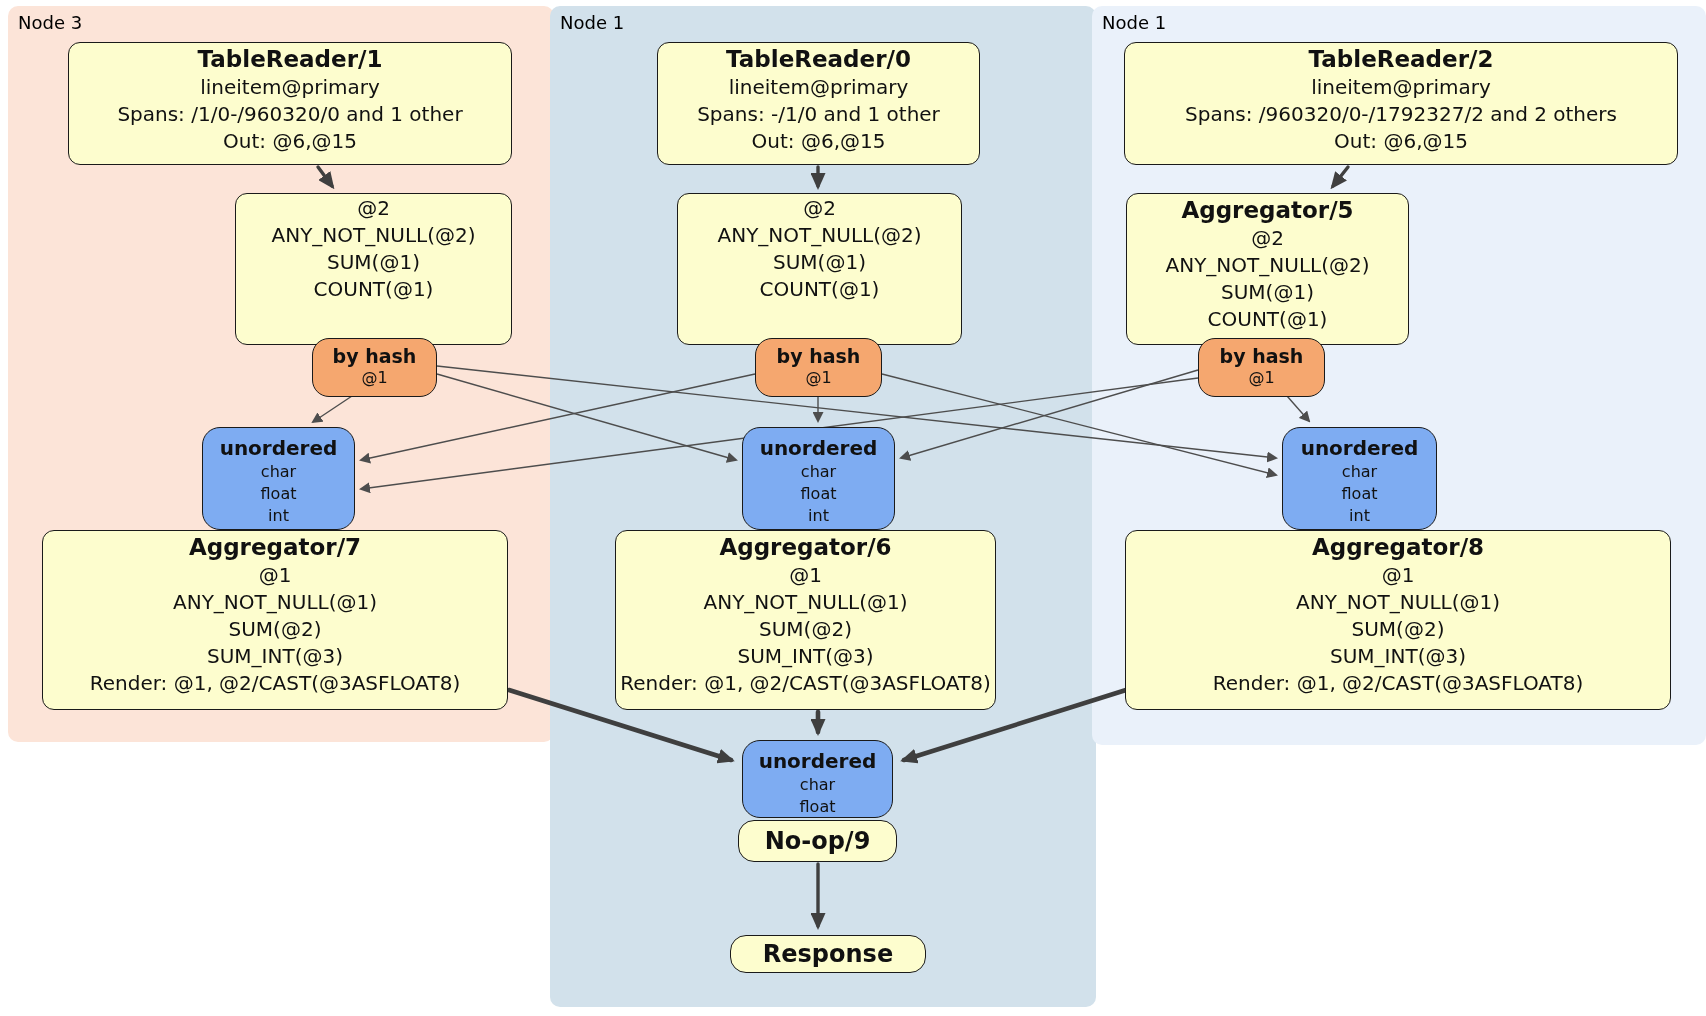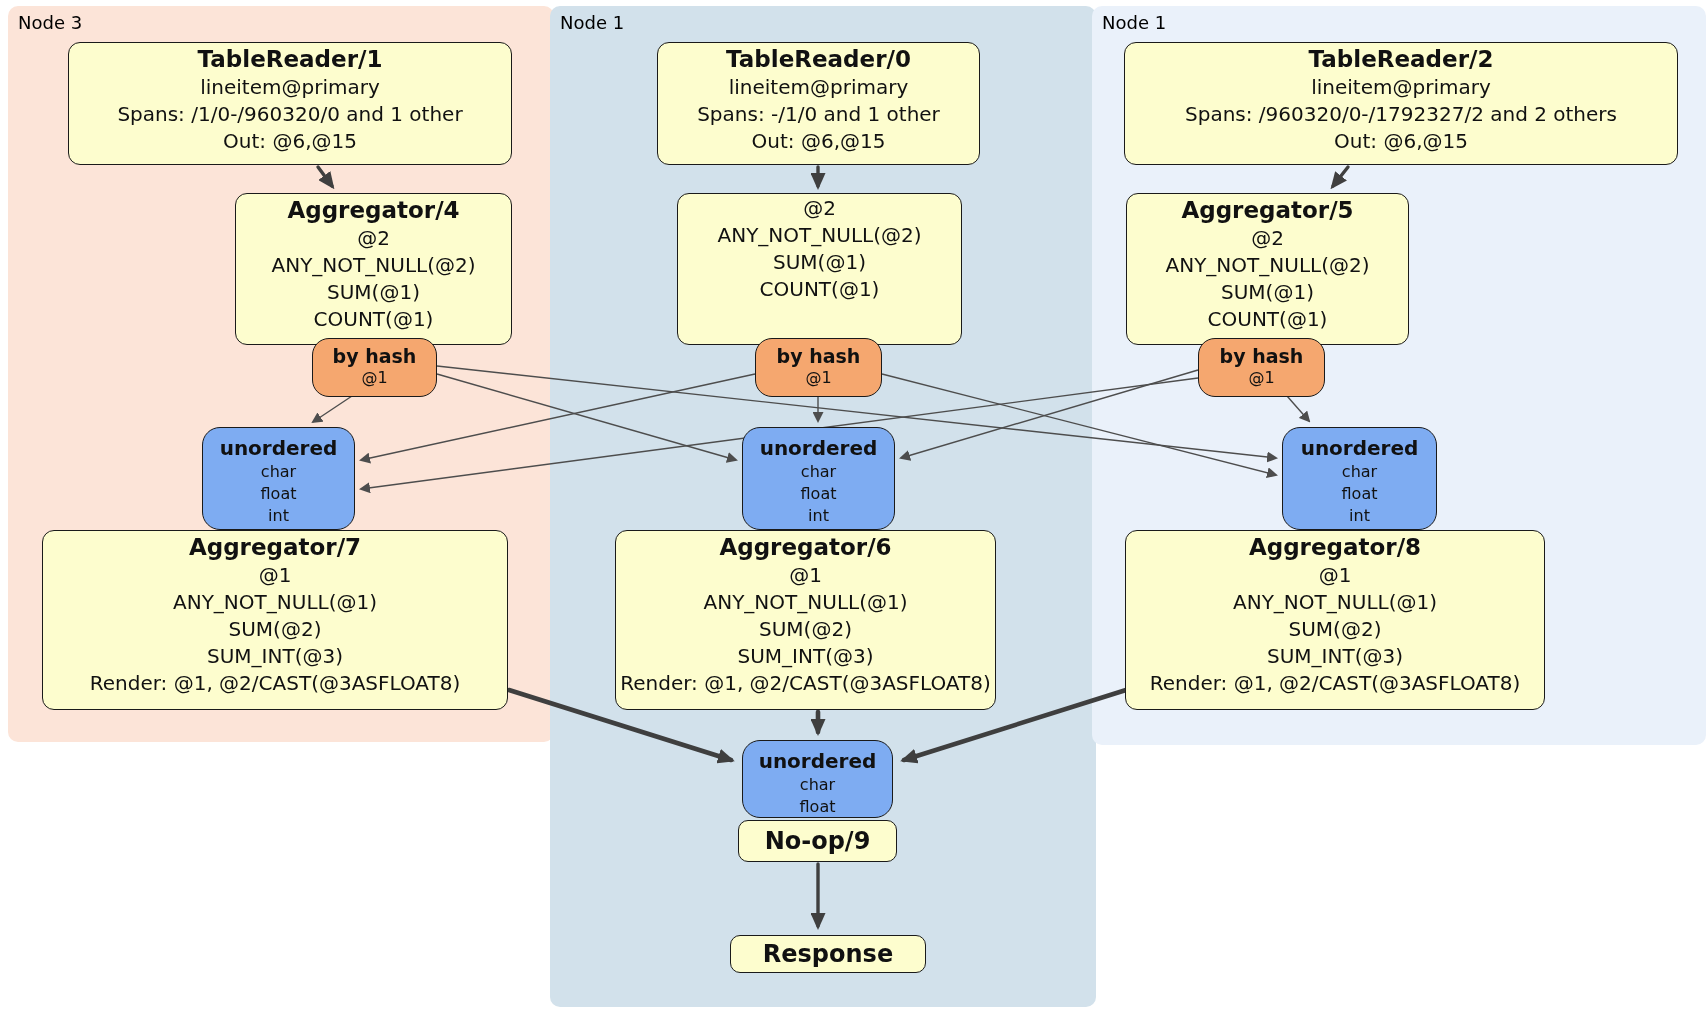--- a/index.html
+++ b/index.html
@@ -29,21 +29,21 @@
   }
   .router .title{font-weight:bold;font-size:19px;line-height:24px;}
   .router .sub{font-size:16px;line-height:20px;}
   .sync{
     background:var(--sync_fill);border:1.8px solid #1a1a1a;border-radius:18px;
     padding-top:7px;z-index:3;
   }
   .sync .title{font-weight:bold;font-size:20px;line-height:26px;}
   .sync .t{font-size:16px;line-height:22px;}
   .mini{
-    background:var(--processor_fill);border:1.8px solid #1a1a1a;border-radius:10px;
+    background:var(--processor_fill);border:1.8px solid #1a1a1a;border-radius:16px;
   }
   .mini .title{font-weight:bold;font-size:24px;}
   .noop .title{line-height:40px;}
   .resp .title{line-height:36px;}
 </style>
 </head>
 <body>
 
 <div id="canvas" style="--node3_bg: #FCE4D8; --node1_bg: #D2E1EB; --node2_bg: #EAF1FA; --processor_fill: #FDFDCE; --router_fill: #F5A76F; --sync_fill: #7EACF2; --edge_thin: #4d4d4d; --edge_thick: #3f3f3f;">
 
@@ -105,21 +105,20 @@
     <div class="line">Out: @6,@15</div>
   </div>
   <div class="box proc" style="left:1124px;top:42px;width:554px;height:123px;">
     <div class="title">TableReader/2</div>
     <div class="line">lineitem@primary</div>
     <div class="line">Spans: /960320/0-/1792327/2 and 2 others</div>
     <div class="line">Out: @6,@15</div>
   </div>
 
   <div class="box proc" style="left:235px;top:193px;width:277px;height:152px;">
-    <div class="title">Aggregator/4</div>
     <div class="line">@2</div>
     <div class="line">ANY_NOT_NULL(@2)</div>
     <div class="line">SUM(@1)</div>
     <div class="line">COUNT(@1)</div>
   </div>
   <div class="box proc" style="left:677px;top:193px;width:285px;height:152px;">
     <div class="line">@2</div>
     <div class="line">ANY_NOT_NULL(@2)</div>
     <div class="line">SUM(@1)</div>
     <div class="line">COUNT(@1)</div>
@@ -173,21 +172,21 @@
     <div class="line">Render: @1, @2/CAST(@3ASFLOAT8)</div>
   </div>
   <div class="box proc" style="left:580px;top:530px;width:381px;height:180px;margin-left:35px;">
     <div class="title">Aggregator/6</div>
     <div class="line">@1</div>
     <div class="line">ANY_NOT_NULL(@1)</div>
     <div class="line">SUM(@2)</div>
     <div class="line">SUM_INT(@3)</div>
     <div class="line">Render: @1, @2/CAST(@3ASFLOAT8)</div>
   </div>
-  <div class="box proc" style="left:1125px;top:530px;width:420px;height:180px;">
+  <div class="box proc" style="left:1125px;top:530px;width:546px;height:180px;">
     <div class="title">Aggregator/8</div>
     <div class="line">@1</div>
     <div class="line">ANY_NOT_NULL(@1)</div>
     <div class="line">SUM(@2)</div>
     <div class="line">SUM_INT(@3)</div>
     <div class="line">Render: @1, @2/CAST(@3ASFLOAT8)</div>
   </div>
 
   <div class="box sync" style="left:742px;top:740px;width:151px;height:78px;">
     <div class="title">unordered</div>

